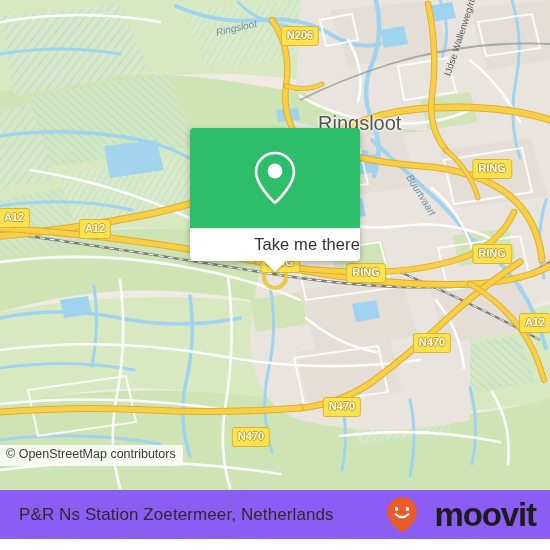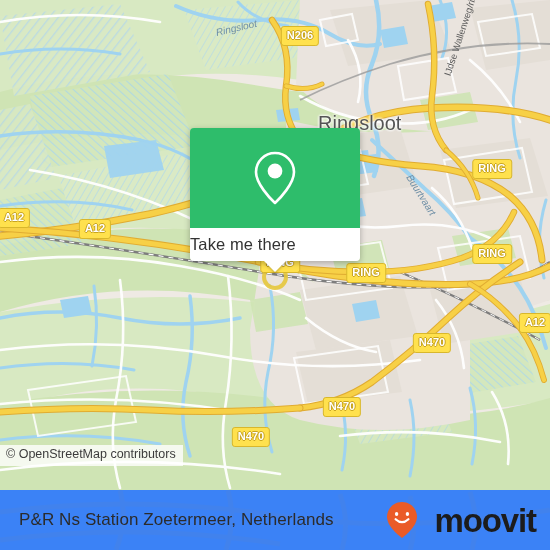--- a/index.html
+++ b/index.html
@@ -24,21 +24,21 @@
     box-shadow:0 2px 6px rgba(0,0,0,.28);
     z-index:40;
   }
   .card-top{
     height:100px;background:#2ebd6b;
     border-radius:4px 4px 0 0;
     display:flex;align-items:center;justify-content:center;
   }
   .card-bottom{
     height:33px;background:#ffffff;border-radius:0 0 4px 4px;
-    display:flex;align-items:center;justify-content:flex-start;
+    display:flex;align-items:center;justify-content:flex-end;
     position:relative;
   }
   .card-label{
     font-size:16.5px;color:#333333;letter-spacing:.1px;line-height:1;
   }
   .card-tail{
     position:absolute;left:50%;top:100%;margin-left:-11px;
     width:0;height:0;
     border-left:11px solid transparent;
     border-right:11px solid transparent;
@@ -50,22 +50,22 @@
   .attrib{
     position:absolute;left:0;top:445px;z-index:45;
     background:rgba(255,255,255,.78);
     padding:2px 7px 3px 6px;
     font-size:12.5px;color:#3c3c3c;line-height:1.25;
     white-space:nowrap;
   }
 
   
   .footer{
-    position:absolute;left:0;top:490px;width:550px;height:60px;
-    background:#3b82f6;overflow:hidden;text-align:center;
+    position:absolute;left:0;top:490px;width:550px;height:49px;
+    background:#8b5cf6;overflow:hidden;text-align:center;
   }
   .footer-wm{position:absolute;left:0;top:-490px;width:550px;height:550px;opacity:.075;}
   .footer-title{
     position:absolute;left:19px;top:50%;transform:translateY(-50%);
     font-size:17px;color:#2b2b2b;white-space:nowrap;letter-spacing:.1px;
   }
   .brand{
     position:absolute;right:14px;top:50%;transform:translateY(-50%);
     display:flex;align-items:center;gap:16px;
   }

